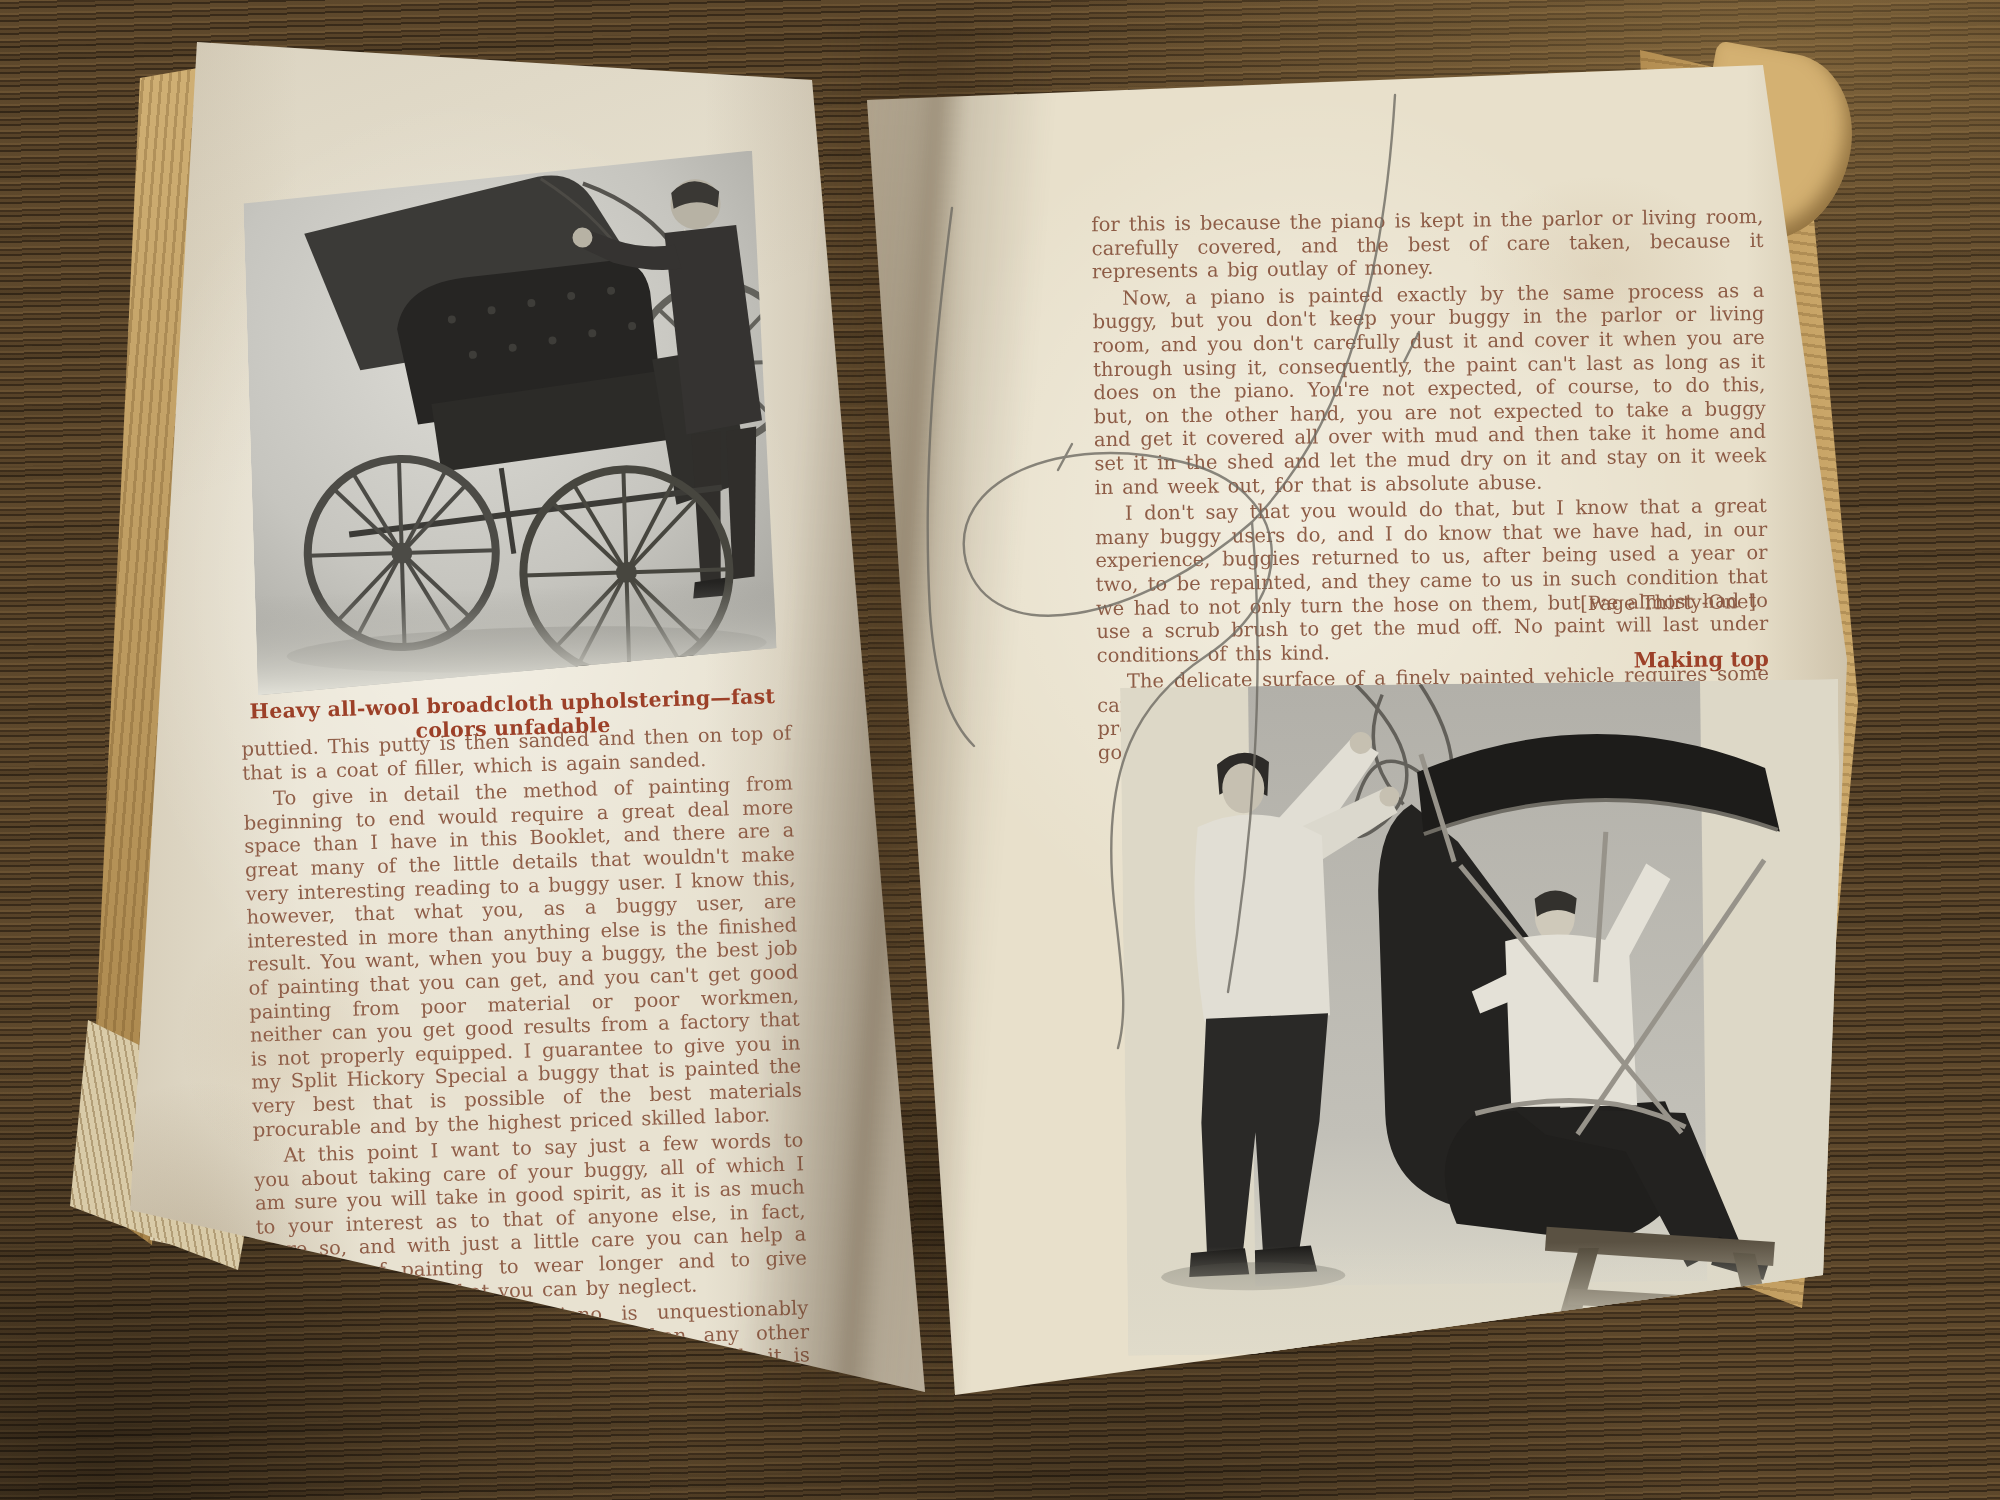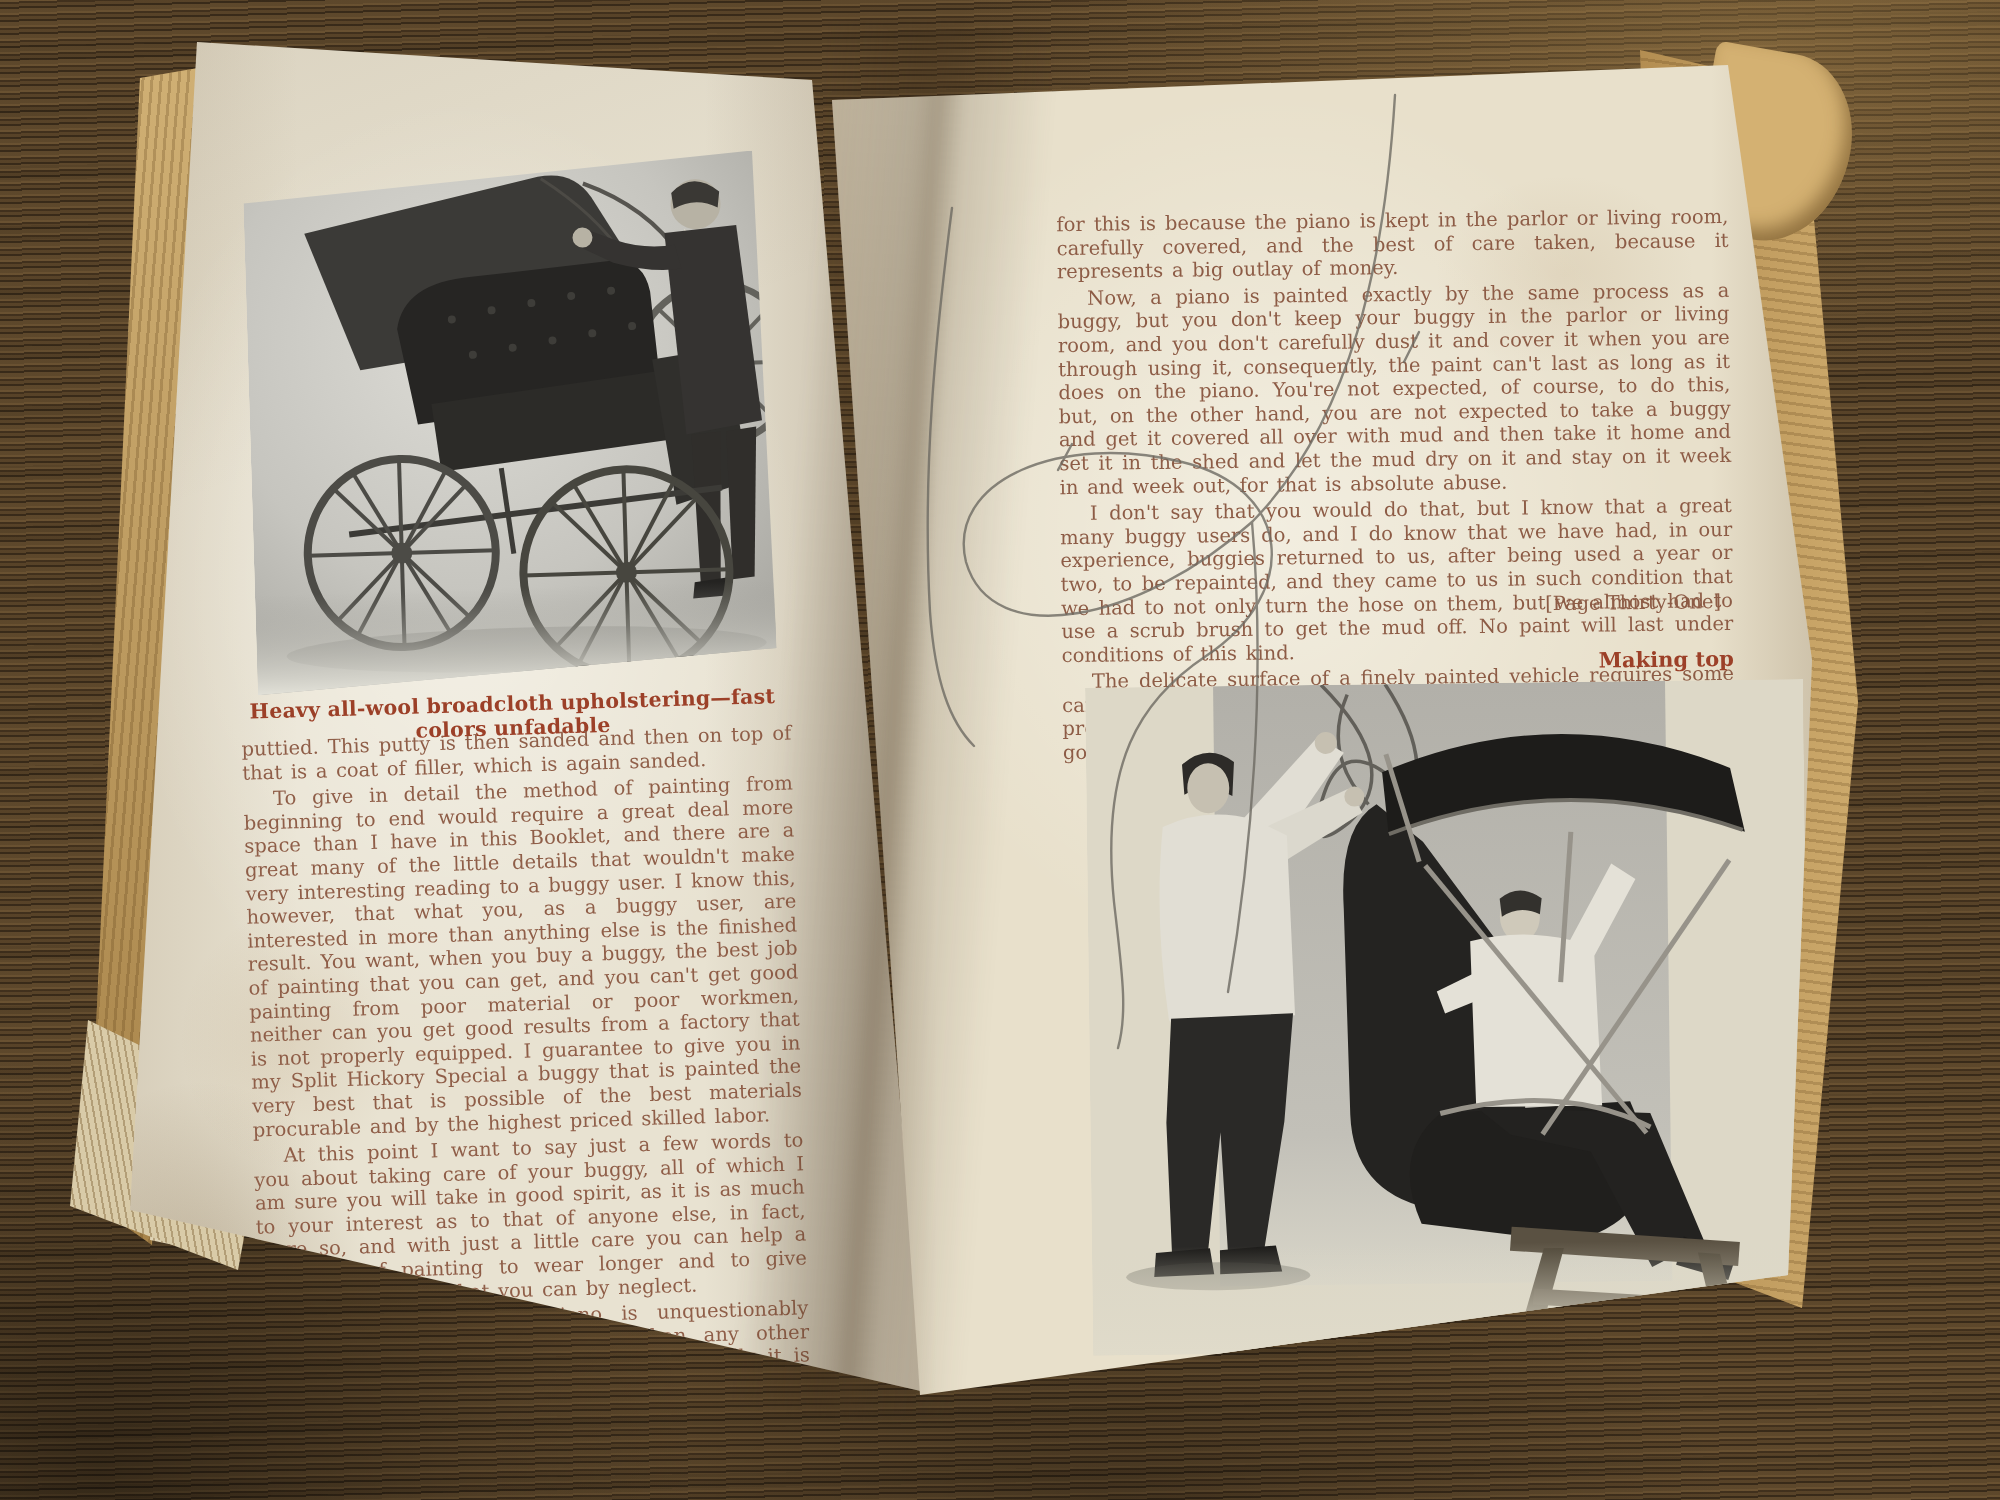--- a/index.html
+++ b/index.html
@@ -64,21 +64,21 @@
     left:120px;top:30px;width:812px;height:1372px;
     clip-path:polygon(77px 12px,692px 50px,805px 1362px,10px 1180px);
     background:#e8e2d1;
     background-image:
       radial-gradient(60% 50% at 42% 40%, rgba(255,255,252,.5), transparent 70%),
       linear-gradient(to right, rgba(120,95,60,.16), transparent 22%, transparent 72%, rgba(95,72,45,.30)),
       linear-gradient(160deg, rgba(120,100,70,.12), transparent 30%),
       radial-gradient(30% 22% at 10% 92%, rgba(110,85,50,.28), transparent 70%);
   }
   .right-page{
-    left:815px;top:55px;width:1018px;height:1348px;
+    left:850px;top:55px;width:1018px;height:1348px;
     clip-path:polygon(17px 45px,913px 10px,997px 605px,973px 1220px,105px 1340px);
     background:#e8e0cb;
     background-image:
       radial-gradient(55% 45% at 45% 35%, rgba(255,255,250,.45), transparent 72%),
       linear-gradient(to right, rgba(95,72,45,.34), transparent 12%, transparent 88%, rgba(110,85,50,.25)),
       radial-gradient(40% 25% at 80% 96%, rgba(120,95,60,.20), transparent 70%);
   }
   .spine-shade{
     position:absolute;left:780px;top:25px;width:230px;height:1390px;
     background:linear-gradient(to right, rgba(60,44,24,0) 0%, rgba(60,44,24,.26) 40%,

